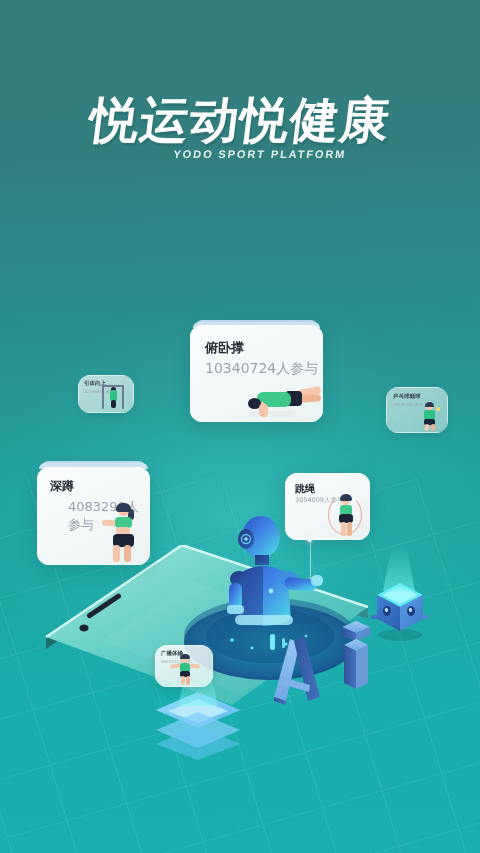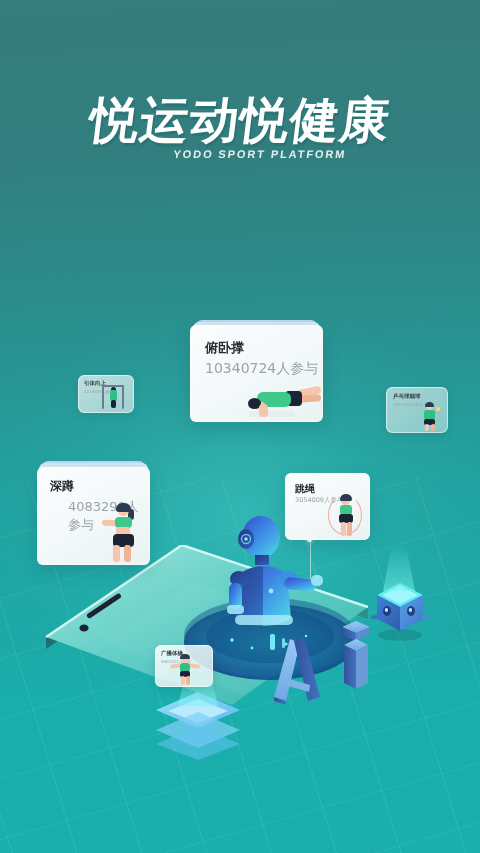--- a/index.html
+++ b/index.html
@@ -56,21 +56,21 @@
     letter-spacing: 1.9px;
     color: rgba(255,255,255,.88);
     font-weight: 700;
     transform: skewX(-7deg);
     padding-left: 40px;
   }
 
   
   .card {
     position: absolute;
-    border-radius: 6px;
+    border-radius: 12px;
     background: linear-gradient(150deg, #fbfdfd 0%, #f3f8f8 55%, #eaf3f2 100%);
     box-shadow: 0 6px 18px rgba(10,60,62,.18);
     overflow: hidden;
     text-decoration: underline;
   }
   .card::after{
     content:""; position:absolute; inset:0;
     border-radius:7px;
     border:1px solid rgba(255,255,255,.55);
     pointer-events:none;

